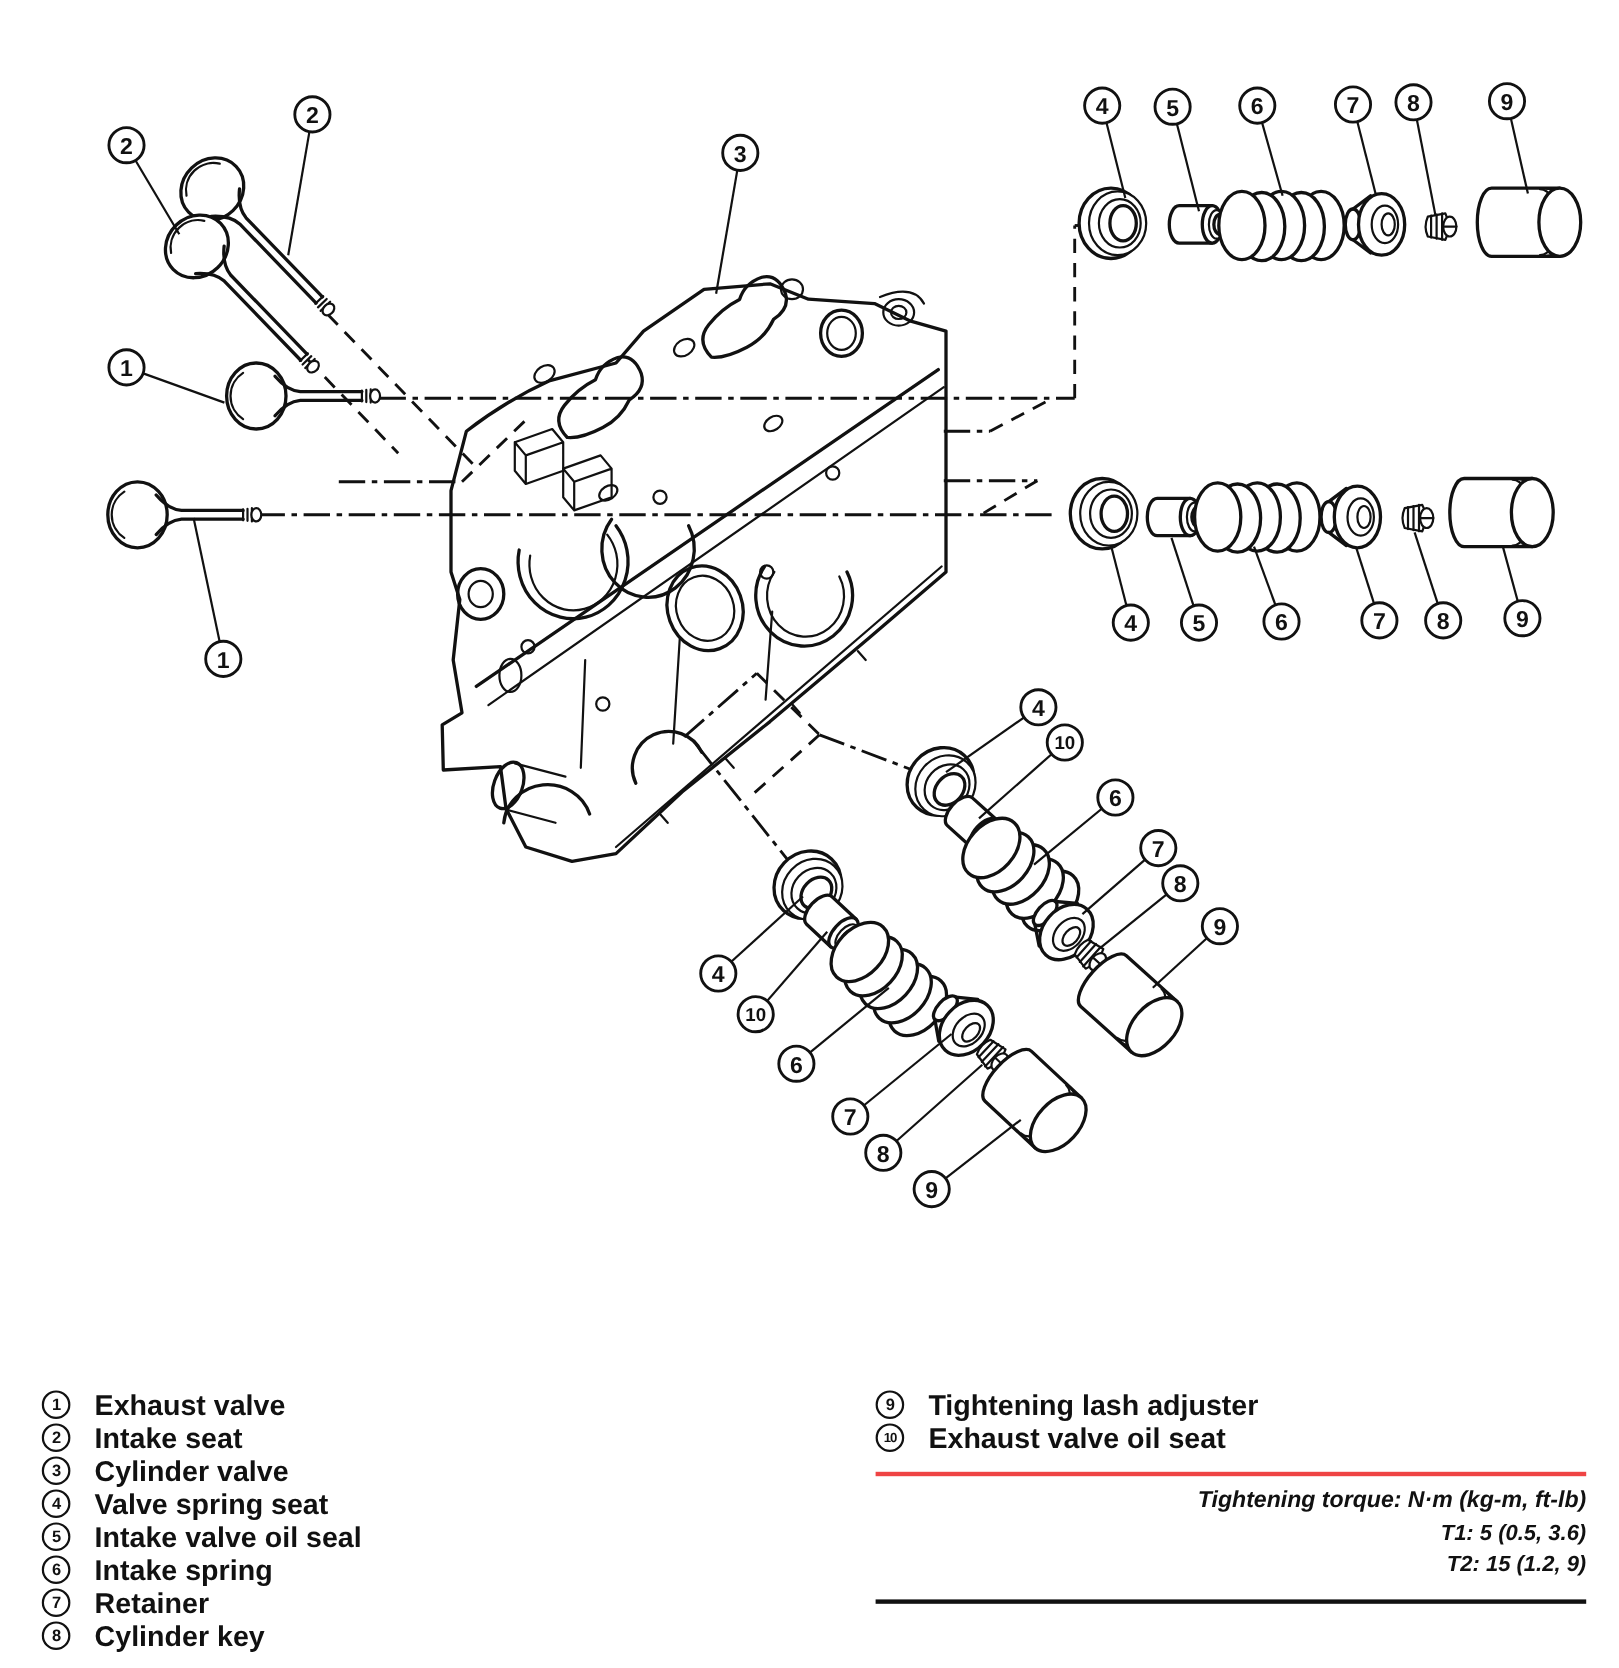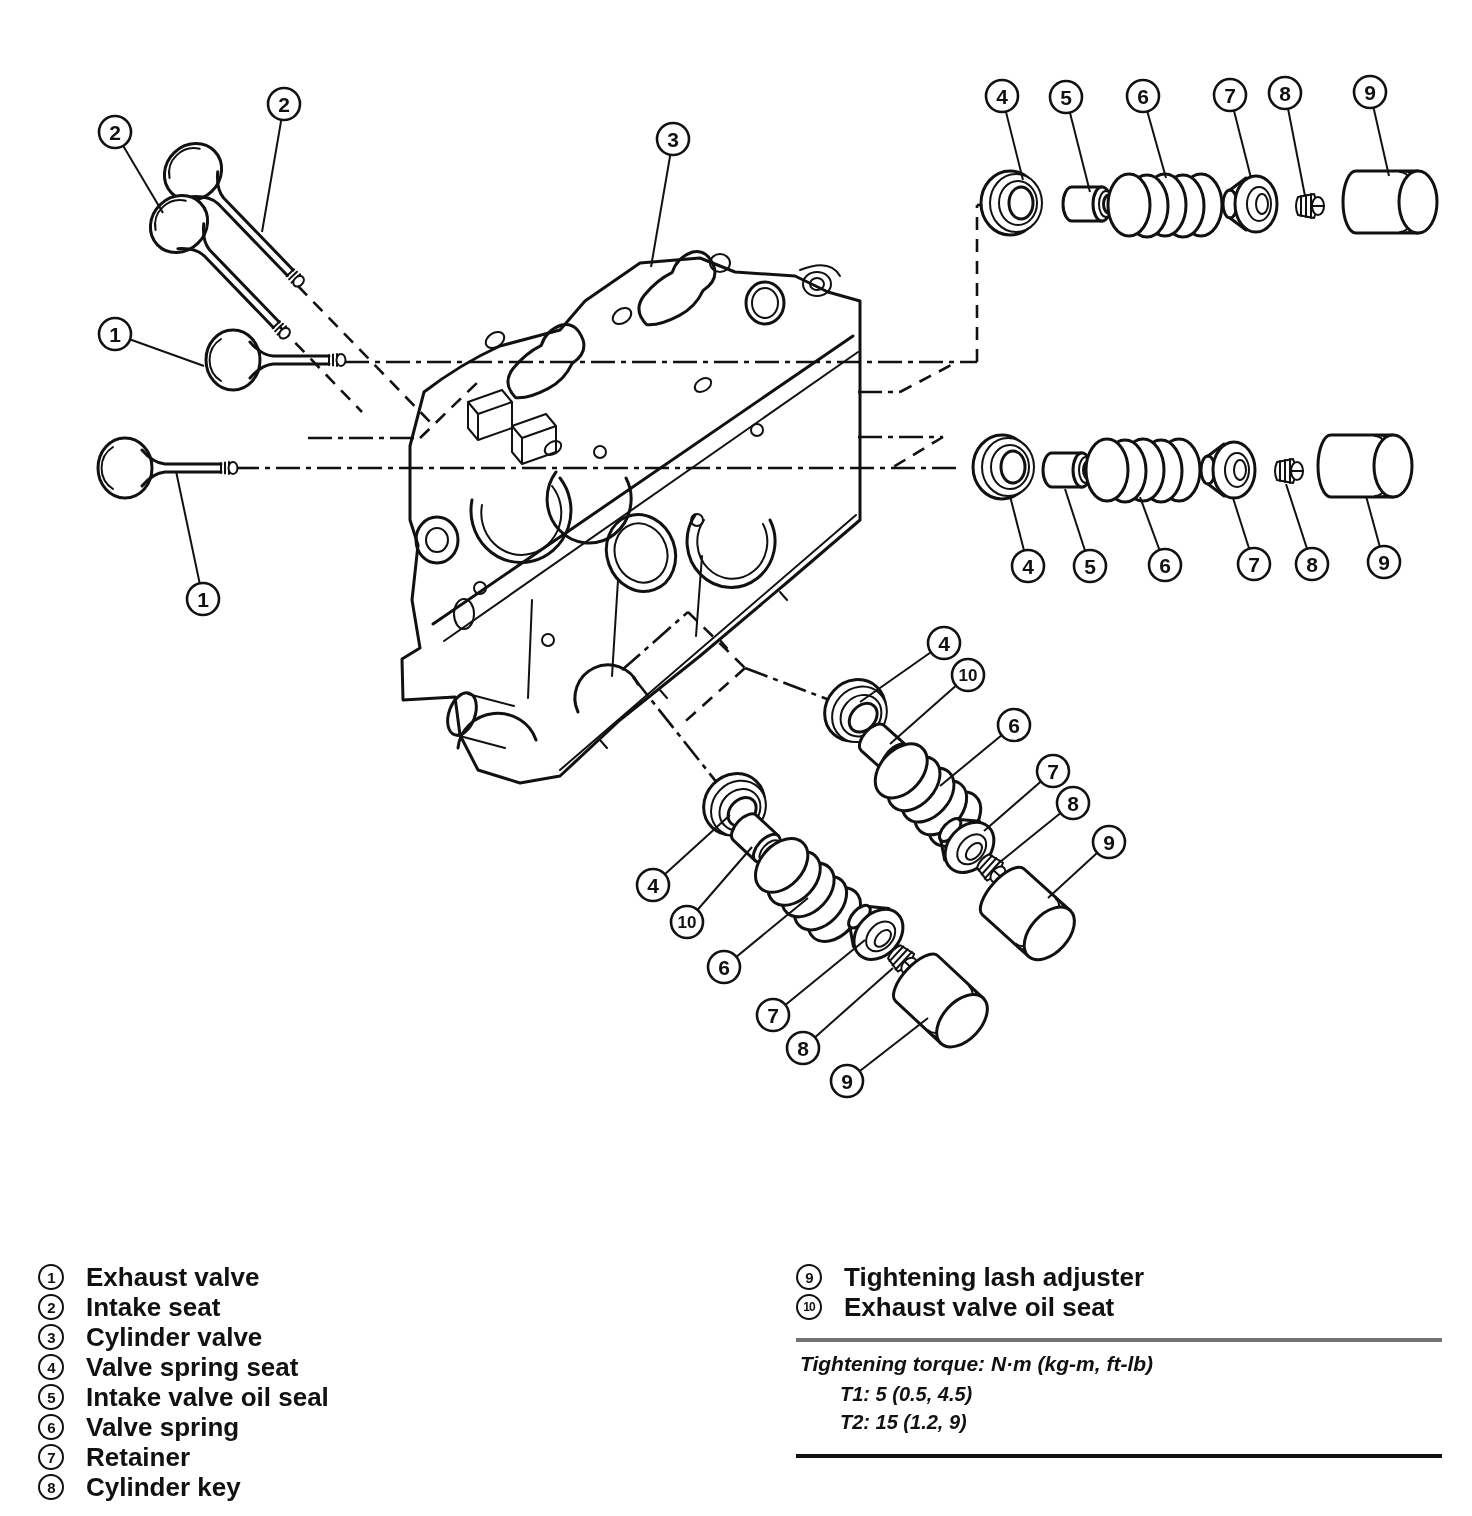--- a/index.html
+++ b/index.html
@@ -17,22 +17,22 @@
   .callout text{font:700 21px "Liberation Sans",sans-serif;fill:#111;stroke:none;text-anchor:middle;}
   .callout text.small{font-size:17px;}
   
   .legend{position:absolute;}
   .legend-row{display:flex;align-items:center;height:30px;}
   .cnum{box-sizing:border-box;display:inline-flex;width:26px;height:26px;min-width:26px;
         border:2.5px solid #111;border-radius:50%;align-items:center;justify-content:center;
         font-weight:700;font-size:15px;letter-spacing:-1px;}
   .cnum.ten{font-size:12px;}
   .llabel{margin-left:22px;font-weight:700;font-size:26px;white-space:nowrap;}
-  .torque{box-sizing:border-box;margin-top:16px;width:646px;border-top:4px solid #737373;
-          border-bottom:4px solid #111;padding:10px 0 18px 4px;font-style:italic;font-weight:700;}
+  .torque{box-sizing:border-box;margin-top:16px;width:646px;border-top:4px solid #ef4444;
+          border-bottom:4px solid #111;padding:10px 0 18px 4px;font-style:italic;font-weight:700;text-align:right;}
   .torque-title{font-size:21px;margin-bottom:4px;}
   .torque-line{font-size:20px;margin-left:40px;line-height:28px;}
 </style>
 </head>
 <body>
 
 <div class="page">
 
 <svg width="1472" height="1240" viewBox="0 0 1472 1240">
   <defs>
@@ -394,21 +394,21 @@
   <div class="legend-row">
     <span class="cnum">4</span>
     <span class="llabel">Valve spring seat</span>
   </div>
   <div class="legend-row">
     <span class="cnum">5</span>
     <span class="llabel">Intake valve oil seal</span>
   </div>
   <div class="legend-row">
     <span class="cnum">6</span>
-    <span class="llabel">Valve spring</span>
+    <span class="llabel">Intake spring</span>
   </div>
   <div class="legend-row">
     <span class="cnum">7</span>
     <span class="llabel">Retainer</span>
   </div>
   <div class="legend-row">
     <span class="cnum">8</span>
     <span class="llabel">Cylinder key</span>
   </div>
 </div>
@@ -417,18 +417,18 @@
   <div class="legend-row">
     <span class="cnum">9</span>
     <span class="llabel">Tightening lash adjuster</span>
   </div>
   <div class="legend-row">
     <span class="cnum ten">10</span>
     <span class="llabel">Exhaust valve oil seat</span>
   </div>
   <div class="torque">
     <div class="torque-title">Tightening torque: N·m (kg-m, ft-lb)</div>
-    <div class="torque-line">T1: 5 (0.5, 4.5)</div>
+    <div class="torque-line">T1: 5 (0.5, 3.6)</div>
     <div class="torque-line">T2: 15 (1.2, 9)</div>
   </div>
 </div>
 
 </div>
 
 </body></html>

